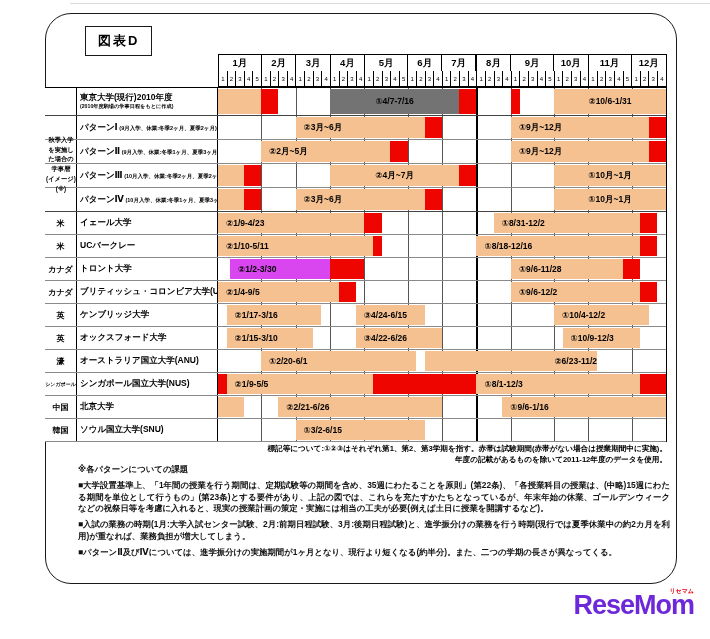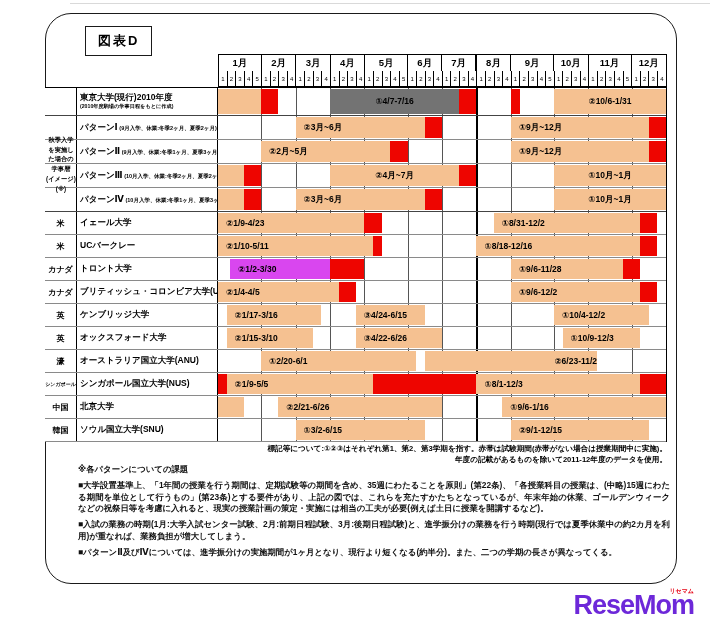--- a/index.html
+++ b/index.html
@@ -353,21 +353,21 @@
           <div class="ml" style="left: 25%; background: rgb(85, 85, 85);"></div>
           <div class="ml" style="left: 32.6923%; background: rgb(85, 85, 85);"></div>
           <div class="ml" style="left: 42.3077%; background: rgb(85, 85, 85);"></div>
           <div class="ml" style="left: 50%; background: rgb(85, 85, 85);"></div>
           <div class="ml bold" style="left: 57.6923%; background: rgb(0, 0, 0);"></div>
           <div class="ml" style="left: 65.3846%; background: rgb(85, 85, 85);"></div>
           <div class="ml" style="left: 75%; background: rgb(85, 85, 85);"></div>
           <div class="ml" style="left: 82.6923%; background: rgb(85, 85, 85);"></div>
           <div class="ml" style="left: 92.3077%; background: rgb(85, 85, 85);"></div>
           <div class="seg left" style="left: 0%; width: 26.9231%; background: rgb(245, 193, 145);">
-            <span class="lbl">②1/4-4/5</span>
+            <span class="lbl">②1/4-9/5</span>
           </div>
           <div class="seg left" style="left: 26.9231%; width: 3.84615%; background: rgb(238, 5, 0);"></div>
           <div class="seg left" style="left: 65.3846%; width: 28.8462%; background: rgb(245, 193, 145);">
             <span class="lbl">①9/6-12/2</span>
           </div>
           <div class="seg left" style="left: 94.2308%; width: 3.84615%; background: rgb(238, 5, 0);"></div>
         </div>
       </div>
       <div class="row" style="height: 23px;">
         <div class="c1">英</div>
@@ -516,23 +516,20 @@
           <div class="ml" style="left: 32.6923%; background: rgb(85, 85, 85);"></div>
           <div class="ml" style="left: 42.3077%; background: rgb(85, 85, 85);"></div>
           <div class="ml" style="left: 50%; background: rgb(85, 85, 85);"></div>
           <div class="ml bold" style="left: 57.6923%; background: rgb(0, 0, 0);"></div>
           <div class="ml" style="left: 65.3846%; background: rgb(85, 85, 85);"></div>
           <div class="ml" style="left: 75%; background: rgb(85, 85, 85);"></div>
           <div class="ml" style="left: 82.6923%; background: rgb(85, 85, 85);"></div>
           <div class="ml" style="left: 92.3077%; background: rgb(85, 85, 85);"></div>
           <div class="seg left" style="left: 17.3077%; width: 28.8462%; background: rgb(245, 193, 145);">
             <span class="lbl">①3/2-6/15</span>
-          </div>
-          <div class="seg left" style="left: 65.3846%; width: 30.7692%; background: rgb(245, 193, 145);">
-            <span class="lbl">②9/1-12/15</span>
           </div>
         </div>
       </div>
       <div class="grplabel" style="top: 28px; height: 96px;">秋季入学
 を実施し
 た場合の
 学事暦
 (イメージ)
 (※)</div>
     </div>

